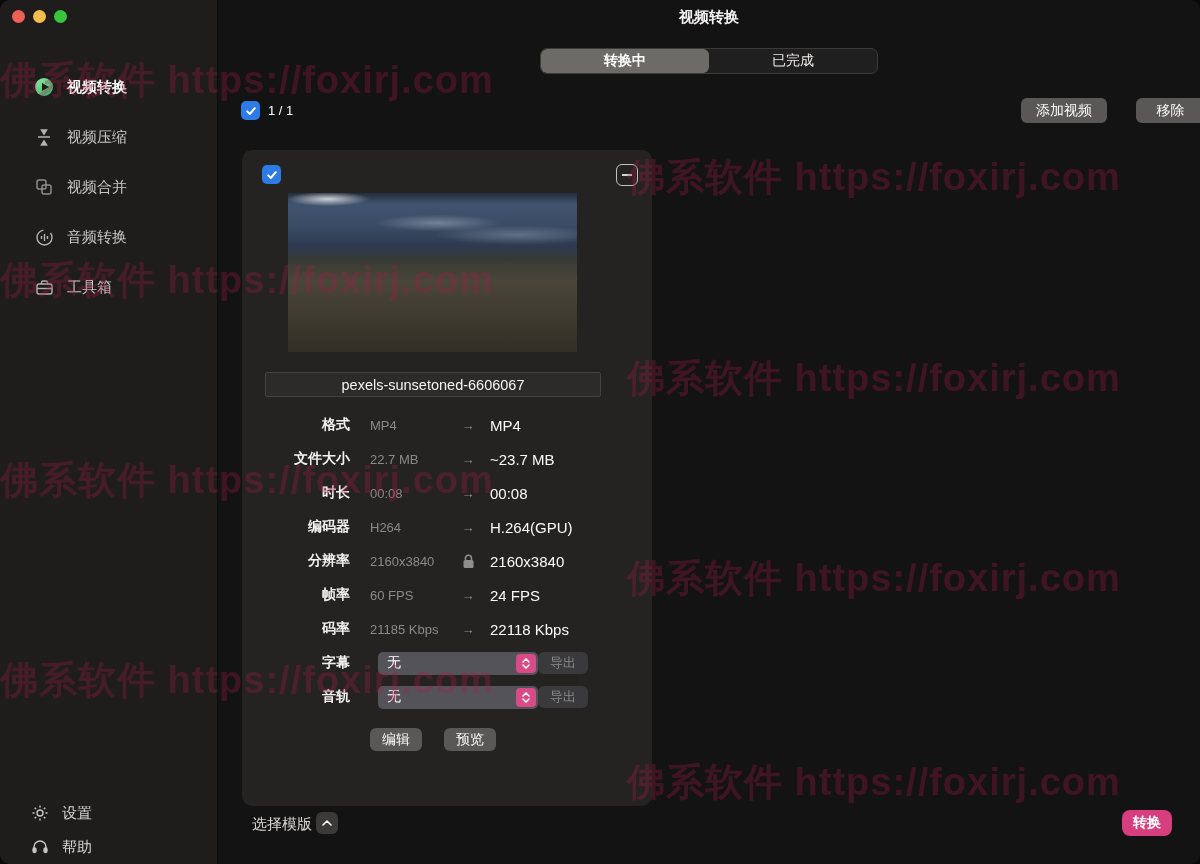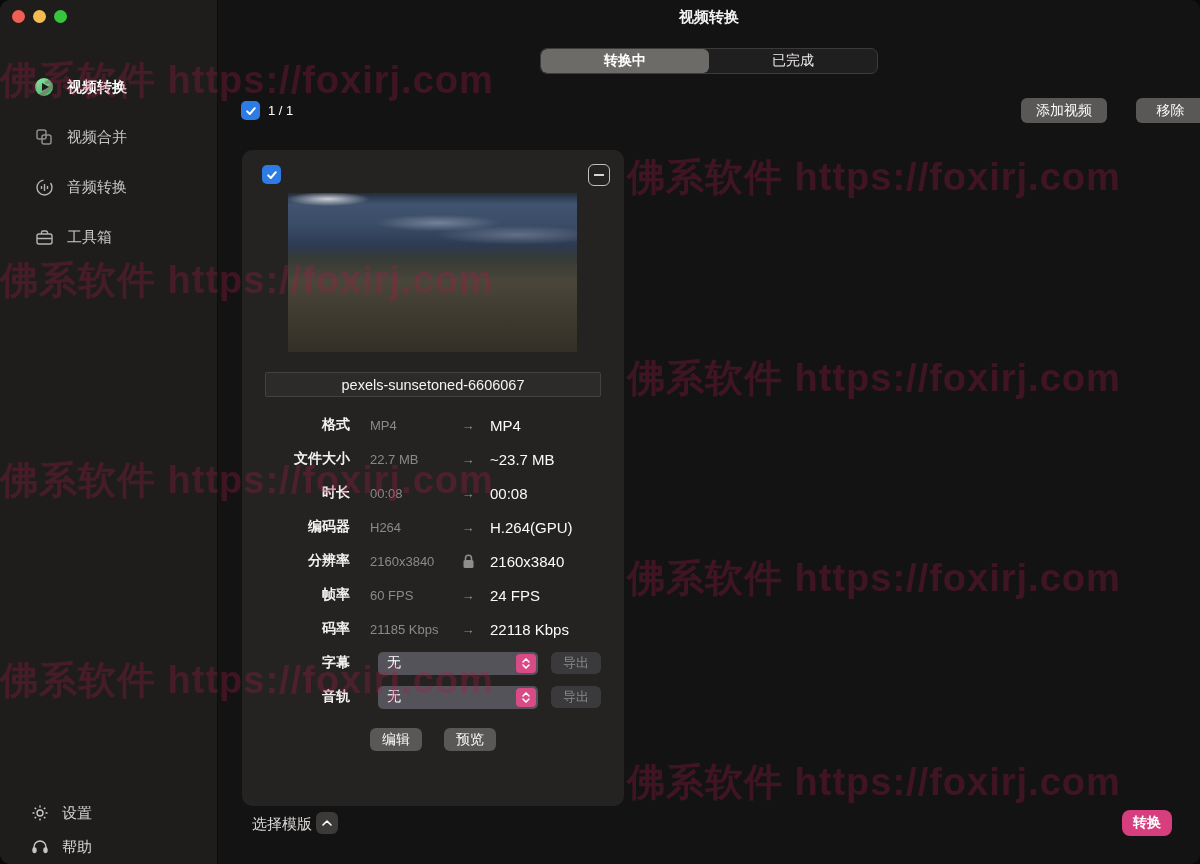--- a/index.html
+++ b/index.html
@@ -22,40 +22,40 @@
   .tabs{position:absolute;left:540px;top:48px;width:338px;height:26px;background:#201f1f;border:1px solid #3c3b3a;border-radius:7px;display:flex;box-sizing:border-box;overflow:hidden;}
   .tab{flex:1;display:flex;align-items:center;justify-content:center;color:#eceae8;font-size:14px;cursor:pointer;}
   .tab.active{background:#6d6b68;border-radius:6px;font-weight:700;color:#ffffff;}
   .checkbox{position:absolute;width:19px;height:19px;border-radius:5px;background:#2d7ce5;display:flex;align-items:center;justify-content:center;cursor:pointer;}
   .cb-master{left:241px;top:101px;}
   .count{position:absolute;left:268px;top:101px;height:19px;line-height:19px;color:#ffffff;font-size:13px;}
   .gbtn{position:absolute;height:25px;border:none;border-radius:6px;background:#5a5856;color:#fbfafa;font-size:14px;font-family:inherit;cursor:pointer;padding:0;margin-left:39px;}
   .btn-add{left:982px;top:98px;width:86px;}
   .btn-remove{left:1097px;top:98px;width:69px;}
   
-  .card{position:absolute;left:242px;top:150px;width:382px;height:656px;background:#242322;border-radius:10px;}
+  .card{position:absolute;left:242px;top:150px;width:382px;height:656px;background:#242322;border-radius:10px;padding-left:28px;}
   .cb-card{left:20px;top:15px;}
   .minus-btn{position:absolute;right:14px;top:14px;width:22px;height:22px;border:1.5px solid #c2c1c0;border-radius:6px;background:transparent;box-sizing:border-box;display:flex;align-items:center;justify-content:center;cursor:pointer;padding:0;}
   .minus-btn::after{content:"";width:10px;height:1.5px;background:#d6d5d4;}
   .thumb{position:absolute;left:46px;top:43px;width:289px;height:159px;background:
     radial-gradient(60px 10px at 40px 6px,rgba(255,255,255,.75),rgba(255,255,255,0) 70%),
     radial-gradient(90px 12px at 150px 30px,rgba(220,228,240,.35),rgba(255,255,255,0) 70%),
     radial-gradient(120px 14px at 230px 42px,rgba(215,225,240,.28),rgba(255,255,255,0) 70%),
     linear-gradient(180deg,#222c3c 0%,#41546f 7%,#3a4c66 20%,#2d3b51 33%,#373b35 42%,#4a463a 55%,#413d32 72%,#332f27 100%);}
   .filename{position:absolute;left:23px;top:222px;width:336px;height:25px;background:#2c2b2a;border:1px solid #444241;border-radius:2px;color:#f5f4f3;font-size:14.5px;display:flex;align-items:center;justify-content:center;box-sizing:border-box;}
   .rows{position:absolute;left:0;top:258px;width:382px;}
   .detail-row{display:flex;align-items:center;height:34px;}
   .d-label{width:108px;text-align:right;color:#f2f1f0;font-size:14px;font-weight:700;flex:0 0 108px;}
   .d-old{margin-left:20px;width:82px;color:#8b8a89;font-size:13px;flex:0 0 82px;}
   .d-sep{width:32px;text-align:center;color:#8f8e8d;font-size:13px;flex:0 0 32px;}
   .d-new{margin-left:6px;color:#fbfaf9;font-size:15px;}
   .select{margin-left:28px;width:160px;height:23px;background:#55535a;border-radius:5px;display:flex;align-items:center;position:relative;cursor:pointer;flex:0 0 160px;}
   .select .val{color:#fff;font-size:14px;padding-left:9px;}
   .stepper{position:absolute;right:2px;top:2px;width:20px;height:19px;border-radius:4px;background:#d94b86;display:flex;flex-direction:column;align-items:center;justify-content:center;gap:1px;}
-  .export-btn{margin-left:13px;width:50px;height:22px;border:none;border-radius:6px;background:#3a393c;color:#8a8988;font-size:13px;font-family:inherit;padding:0;}
+  .export-btn{width:50px;height:22px;border:none;border-radius:6px;background:#3a393c;color:#8a8988;font-size:13px;font-family:inherit;padding:0;}
   .actions{position:absolute;left:0;top:578px;width:382px;display:flex;justify-content:center;gap:22px;}
   .action-btn{height:23px;padding:0 12px;border:none;border-radius:6px;background:#5a5856;color:#fbfafa;font-size:14px;font-family:inherit;cursor:pointer;}
   
   .template-label{position:absolute;left:252px;top:815px;color:#d8d6d4;font-size:15px;}
   .chevron-btn{position:absolute;left:316px;top:812px;width:22px;height:22px;border:none;border-radius:6px;background:#3b3a39;display:flex;align-items:center;justify-content:center;cursor:pointer;padding:0;}
   .convert-btn{position:absolute;left:1122px;top:810px;width:50px;height:26px;border:none;border-radius:8px;background:#d63e7d;color:#fff;font-size:14px;font-weight:700;font-family:inherit;cursor:pointer;padding:0;}
   
   .wm{position:absolute;inset:0;pointer-events:none;z-index:40;}
   .wm span{position:absolute;white-space:nowrap;font-size:38px;font-weight:700;color:rgba(168,26,74,0.30);letter-spacing:1px;}
   svg{display:block;}
@@ -71,20 +71,34 @@
       <span class="dot" style="background:#f5bd4f"></span>
       <span class="dot" style="background:#38c43f"></span>
     </div>
 
     <div class="nav">
       <div class="nav-item active">
         <span class="nav-icon">
             <span class="play-badge"></span>
           </span>
         <span>视频转换</span>
+      </div>
+      <div class="nav-item">
+        <span class="nav-icon">
+          <svg width="18" height="18" viewBox="0 0 18 18">
+              <g stroke="#b5b3b1" stroke-width="1.5" fill="#b5b3b1">
+                <line x1="3" y1="9" x2="15" y2="9" fill="none"></line>
+                <path d="M9 1 L11.5 5 L6.5 5 Z" transform="rotate(180 9 3.5)"></path>
+                <path d="M9 13 L11.5 17 L6.5 17 Z" transform="rotate(180 9 15) rotate(180 9 15)"></path>
+              </g>
+              <path d="M6.5 2 L11.5 2 L9 5.5 Z" fill="#b5b3b1"></path>
+              <path d="M6.5 16 L11.5 16 L9 12.5 Z" fill="#b5b3b1"></path>
+            </svg>
+        </span>
+        <span>视频压缩</span>
       </div>
       <div class="nav-item">
         <span class="nav-icon">
           <svg width="18" height="18" viewBox="0 0 18 18" fill="none" stroke="#8f8d8b" stroke-width="1.5">
               <rect x="2" y="2" width="9" height="9" rx="2"></rect>
               <rect x="7" y="7" width="9" height="9" rx="2"></rect>
             </svg>
         </span>
         <span>视频合并</span>
       </div>

